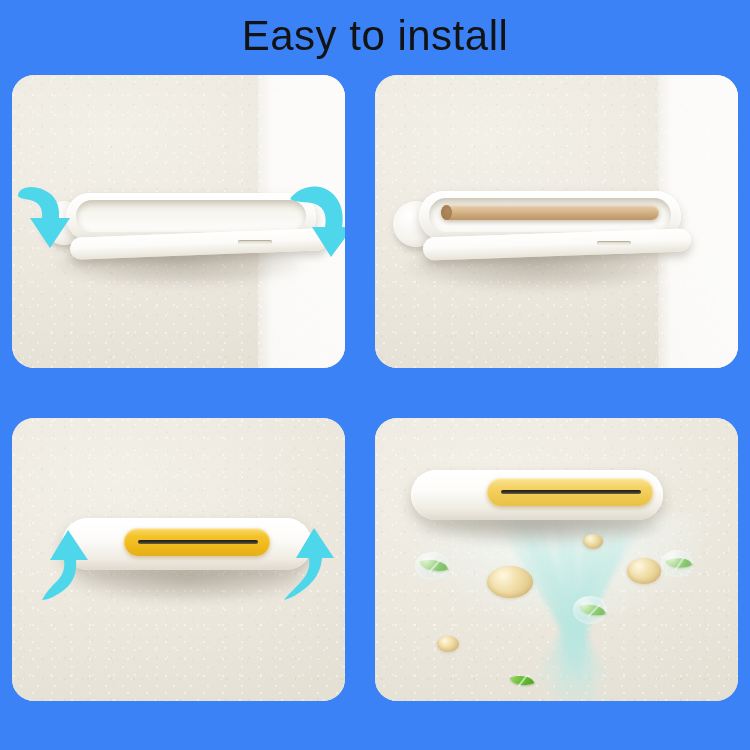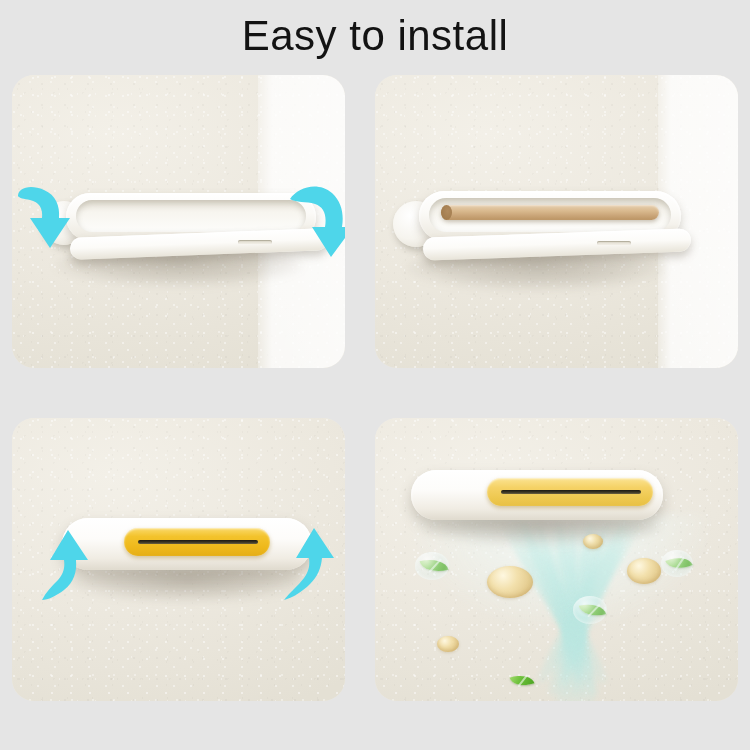--- a/index.html
+++ b/index.html
@@ -7,21 +7,21 @@
   html, body {
     width: 750px; height: 750px;
     background: #ffffff;
     font-family: "Liberation Sans", sans-serif;
     overflow: hidden;
   }
 
   #page {
     position: relative;
     width: 750px; height: 750px;
-    background: #e5e5e5;
+    background: #3b82f6;
   }
 
   
   .title {
     position: absolute;
     top: 10px; left: 0; width: 750px;
     text-align: center;
     font-size: 42px;
     font-weight: 400;
     letter-spacing: 0.5px;

